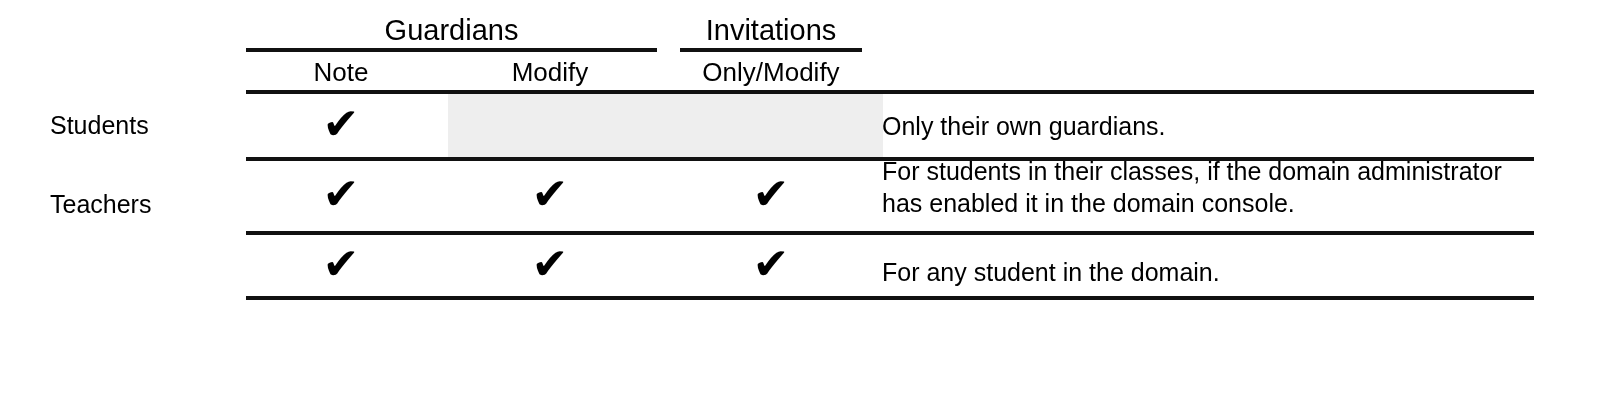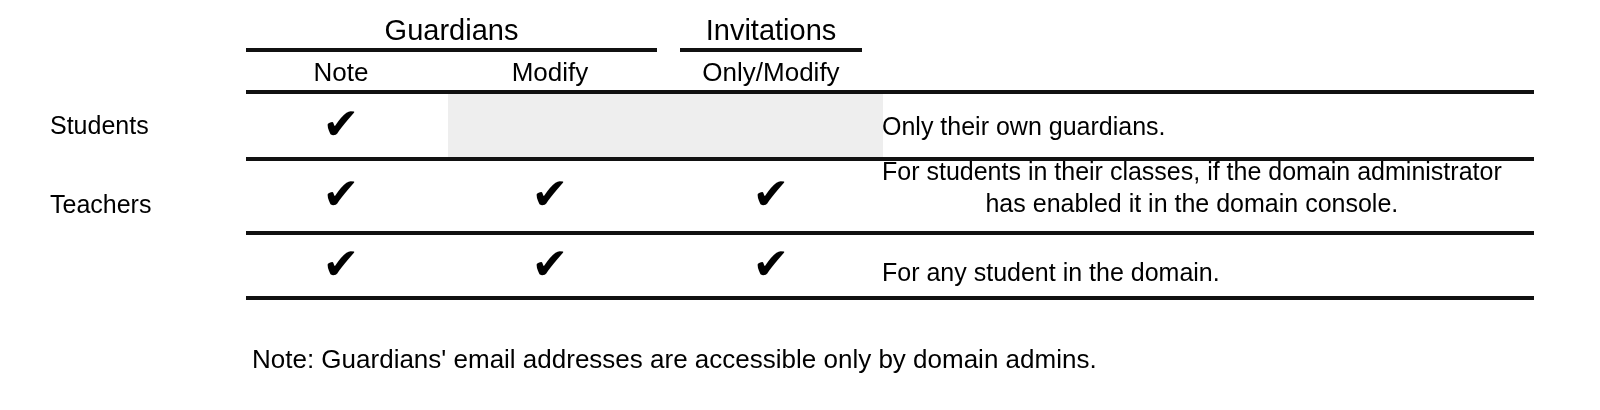--- a/index.html
+++ b/index.html
@@ -8,21 +8,20 @@
     background: #ffffff;
   }
   .page {
     position: relative;
     width: 1600px;
     height: 410px;
     background: #ffffff;
     font-family: "Liberation Sans", sans-serif;
     color: #000000;
     overflow: hidden;
-    text-align: center;
   }
   .hline {
     position: absolute;
     height: 4px;
     background: #111111;
   }
   .group-header {
     position: absolute;
     top: 12px;
     height: 36px;
@@ -167,17 +166,14 @@
   </div>
   <div class="check-cell" style="left:680px; width:182px; top:235px; height:61px;">
     <span class="check">✔</span>
   </div>
   <div class="note-cell" style="top:241px; height:61px;">
     <span>For any student in the domain.</span>
   </div>
 
   <div class="hline" style="left:246px; top:296px; width:1288px;"></div>
 
-  <div class="footnote">
-    <span>Note: Guardians' email addresses are accessible only by domain admins.</span>
-  </div>
 
 </div>
 
 </body></html>

